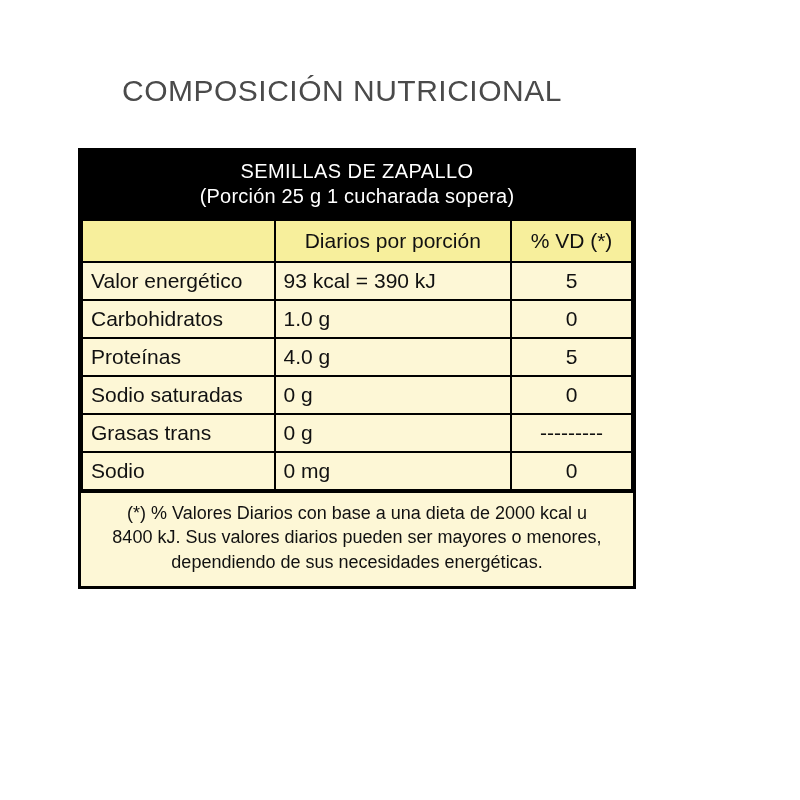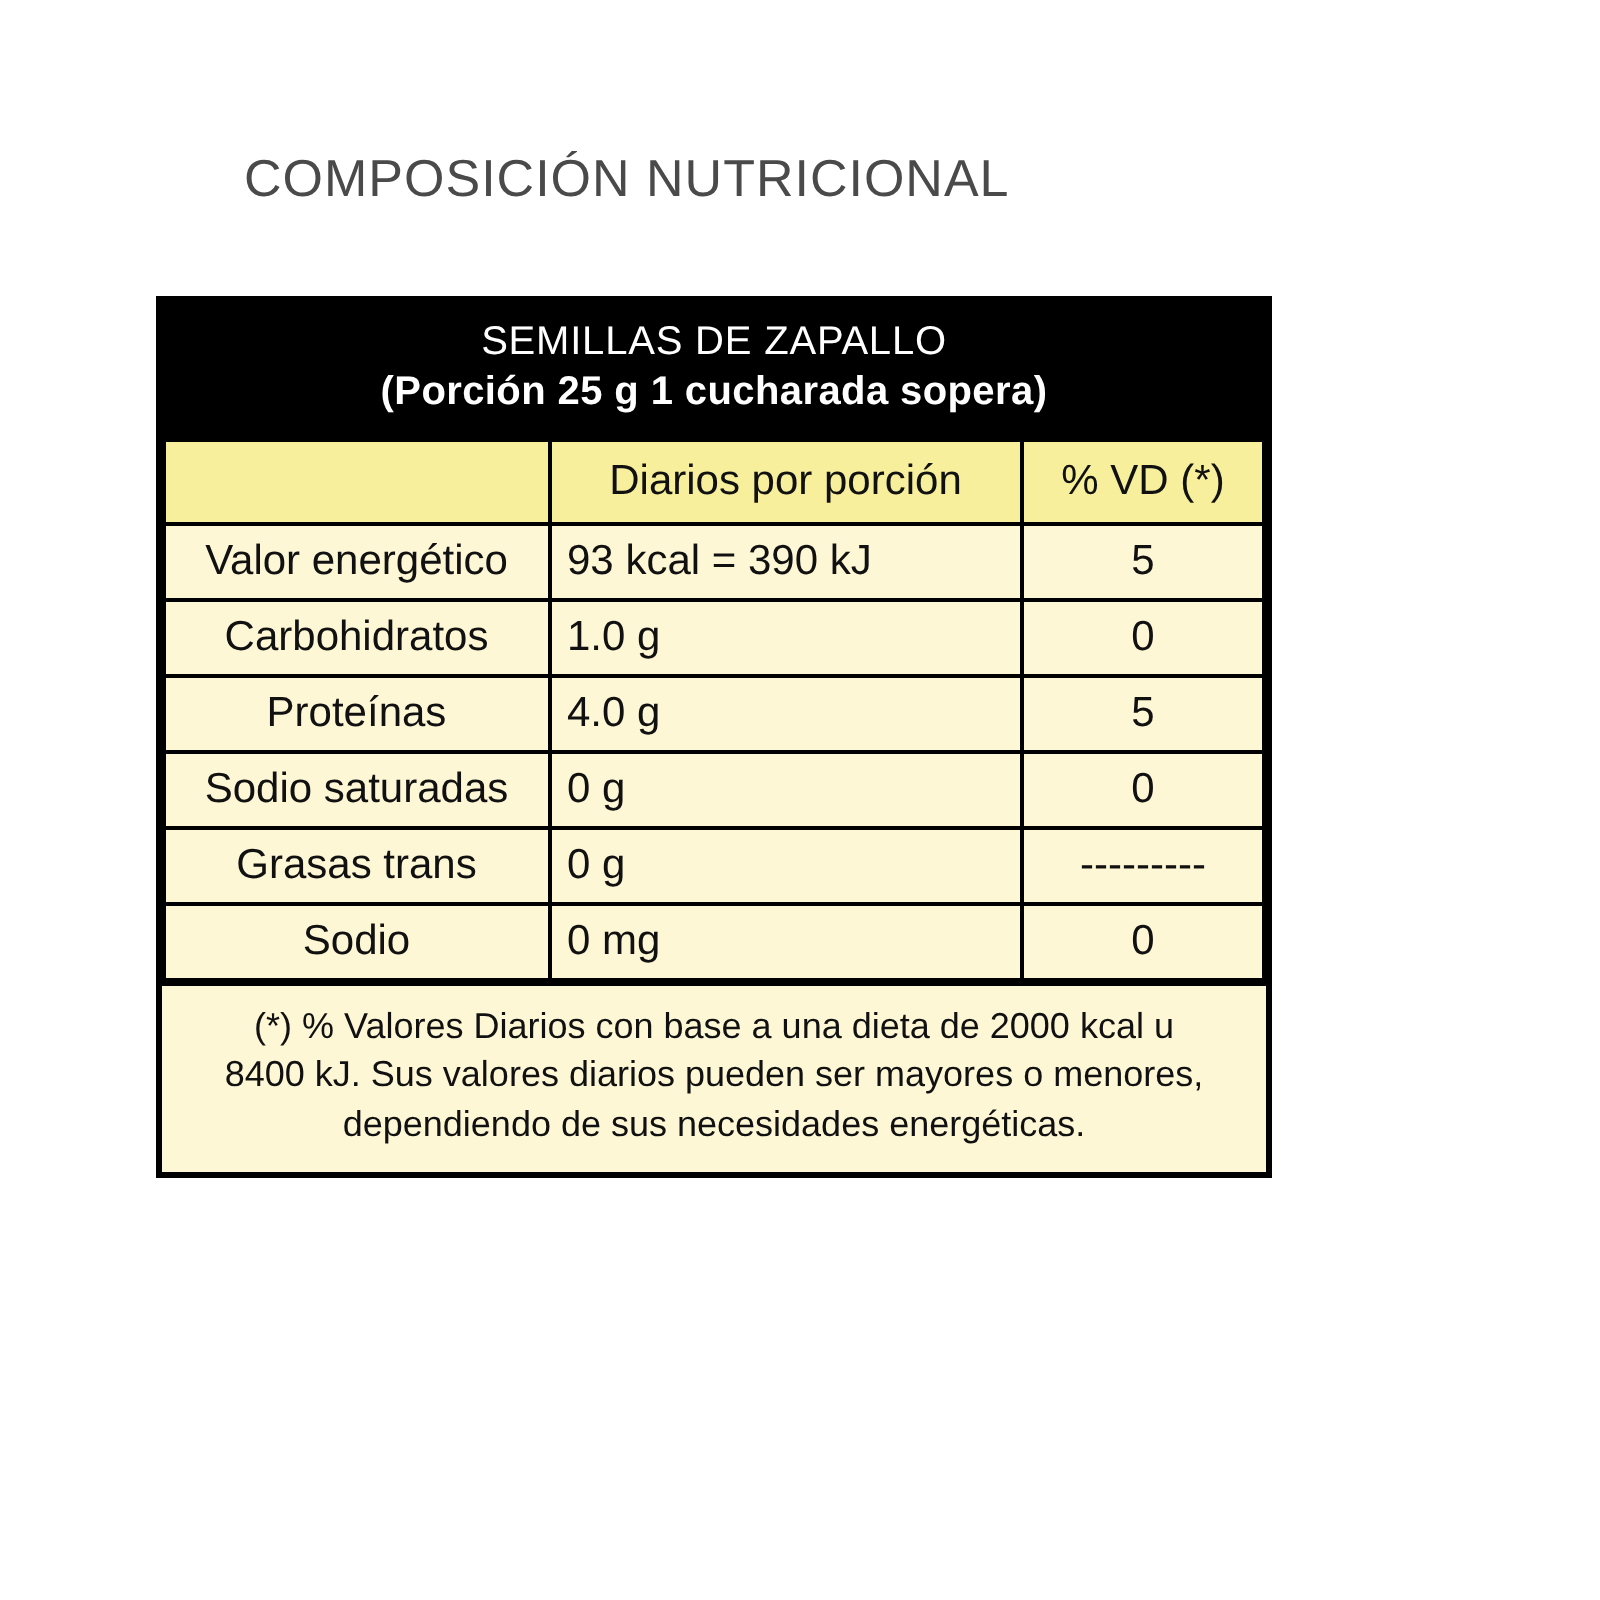--- a/index.html
+++ b/index.html
@@ -14,21 +14,21 @@
     position: relative;
     width: 800px;
     height: 800px;
     background: #ffffff;
     overflow: hidden;
   }
   .page-title {
     position: absolute;
     left: 122px;
     top: 74px;
-    font-size: 26px;
+    font-size: 30px;
     letter-spacing: 0.5px;
     color: #4a4a4a;
     font-weight: 400;
     white-space: nowrap;
   }
   .nutri-table {
     position: absolute;
     left: 78px;
     top: 148px;
     width: 558px;
@@ -43,21 +43,20 @@
     padding: 8px 6px 10px 6px;
     line-height: 1.25;
   }
   .header-black .line1 {
     font-size: 20px;
     letter-spacing: 0.4px;
   }
   .header-black .line2 {
     font-size: 20px;
     letter-spacing: 0.2px;
-    font-weight: bold;
   }
   table.grid {
     width: 100%;
     border-collapse: collapse;
     table-layout: fixed;
     background: #fdf7d6;
   }
   table.grid td {
     border: 2px solid #000000;
     font-size: 21px;
@@ -66,21 +65,21 @@
     height: 38px;
     box-sizing: border-box;
   }
   table.grid tr.colhead td {
     background: #f7ef9c;
     text-align: center;
     font-size: 21px;
     padding: 8px 6px;
   }
   td.c-name {
-    text-align: center;
+    text-align: left;
     padding-left: 14px;
   }
   td.c-amount {
     text-align: left;
   }
   td.c-vd {
     text-align: center;
   }
   td.blank-cell {
     border-top: none;

